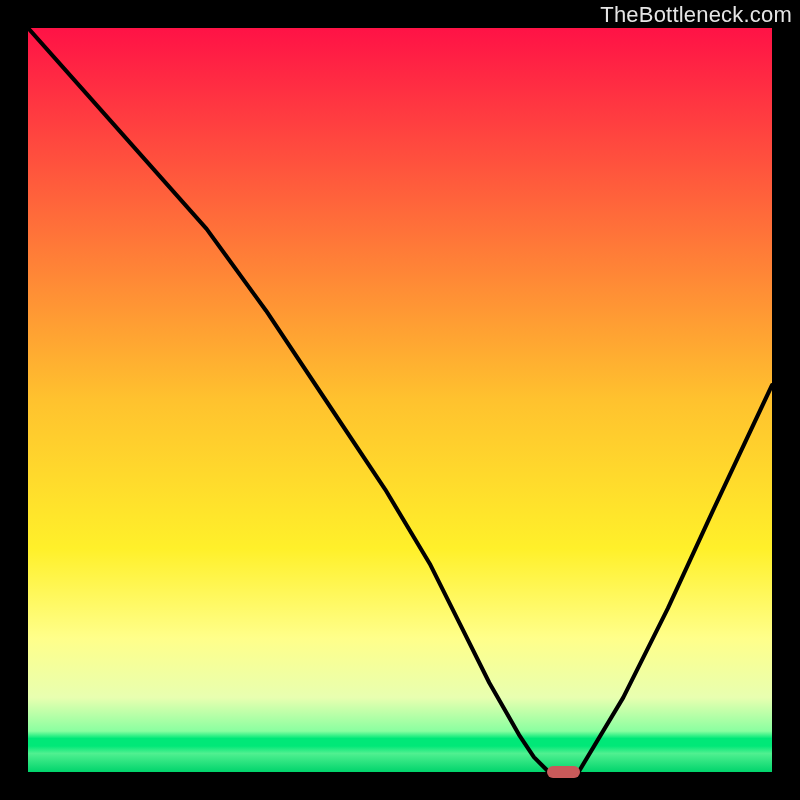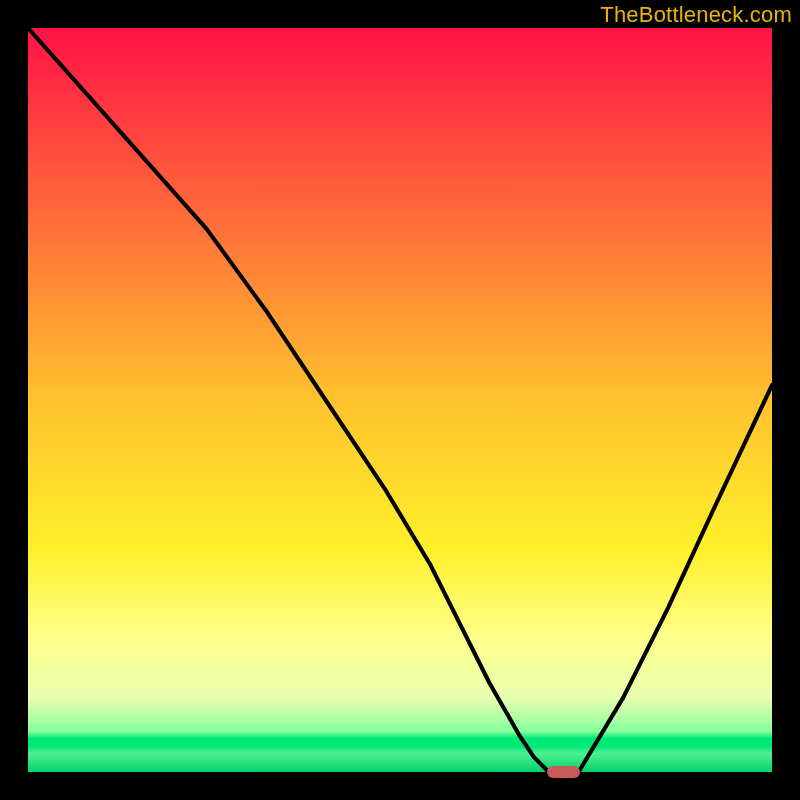--- a/index.html
+++ b/index.html
@@ -40,21 +40,21 @@
   }
   .marker {
     position: absolute;
     border-radius: 6px;
     background: #c85a5a;
   }
   .attribution {
     position: absolute;
     top: 2px;
     right: 8px;
-    color: #eab308;
+    color: #e5e5e5;
     font-size: 22px;
     font-weight: 500;
     letter-spacing: 0.2px;
   }
 </style>
 </head>
 <body>
 
 <div class="frame">
 

